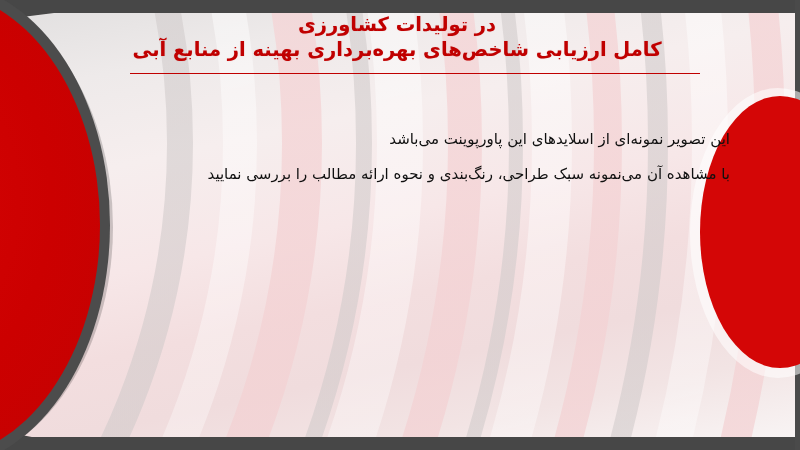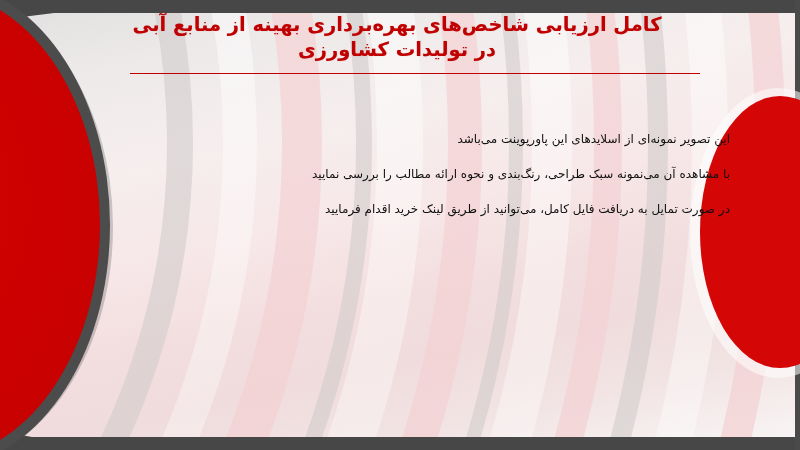--- a/index.html
+++ b/index.html
@@ -153,21 +153,21 @@
     position: absolute;
     z-index: 8;
     top: 122px;
     right: 70px;
     width: 660px;
     direction: rtl;
     text-align: right;
   }
   .body-line {
     color: #101010;
-    font-size: 12px;
+    font-size: 15px;
     line-height: 35px;
     white-space: nowrap;
     font-weight: 500;
   }
 </style>
 </head>
 <body>
 
 <div class="slide">
 
@@ -213,24 +213,23 @@
   </div>
 
   <div class="right-oval-halo"></div>
   <div class="right-oval"></div>
 
   <div class="left-oval-shadow"></div>
   <div class="left-oval-ring"></div>
   <div class="left-oval"></div>
 
   <div class="title-block">
+    <div class="title-line">در تولیدات کشاورزی</div>
     <div class="title-line">کامل ارزیابی شاخص‌های بهره‌برداری بهینه از منابع آبی</div>
-    <div class="title-line">در تولیدات کشاورزی</div>
   </div>
   <div class="title-rule"></div>
 
   <div class="body-block">
     <div class="body-line">این تصویر نمونه‌ای از اسلایدهای این پاورپوینت می‌باشد</div>
     <div class="body-line">با مشاهده آن می‌نمونه سبک طراحی، رنگ‌بندی و نحوه ارائه مطالب را بررسی نمایید</div>
-    <div class="body-line">در صورت تمایل به دریافت فایل کامل، می‌توانید از طریق لینک خرید اقدام فرمایید</div>
   </div>
 
 </div>
 
 </body></html>

